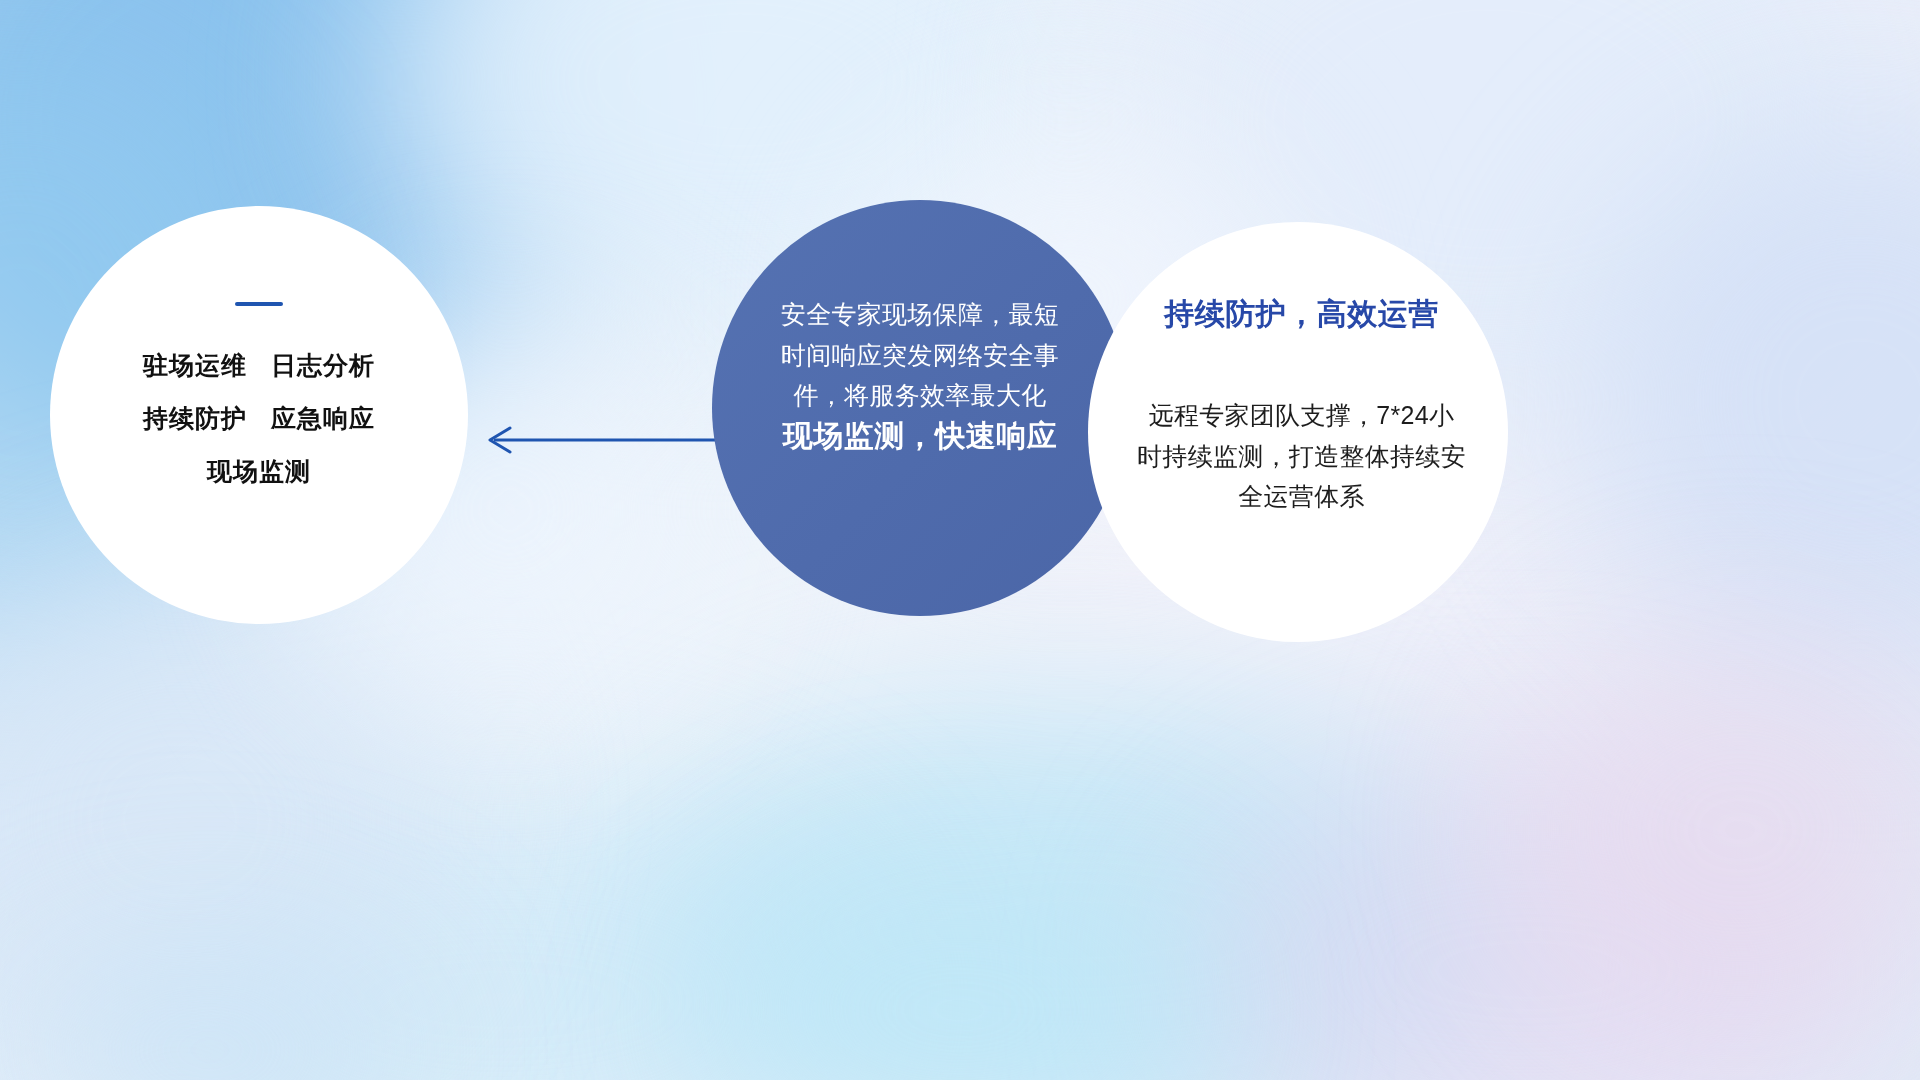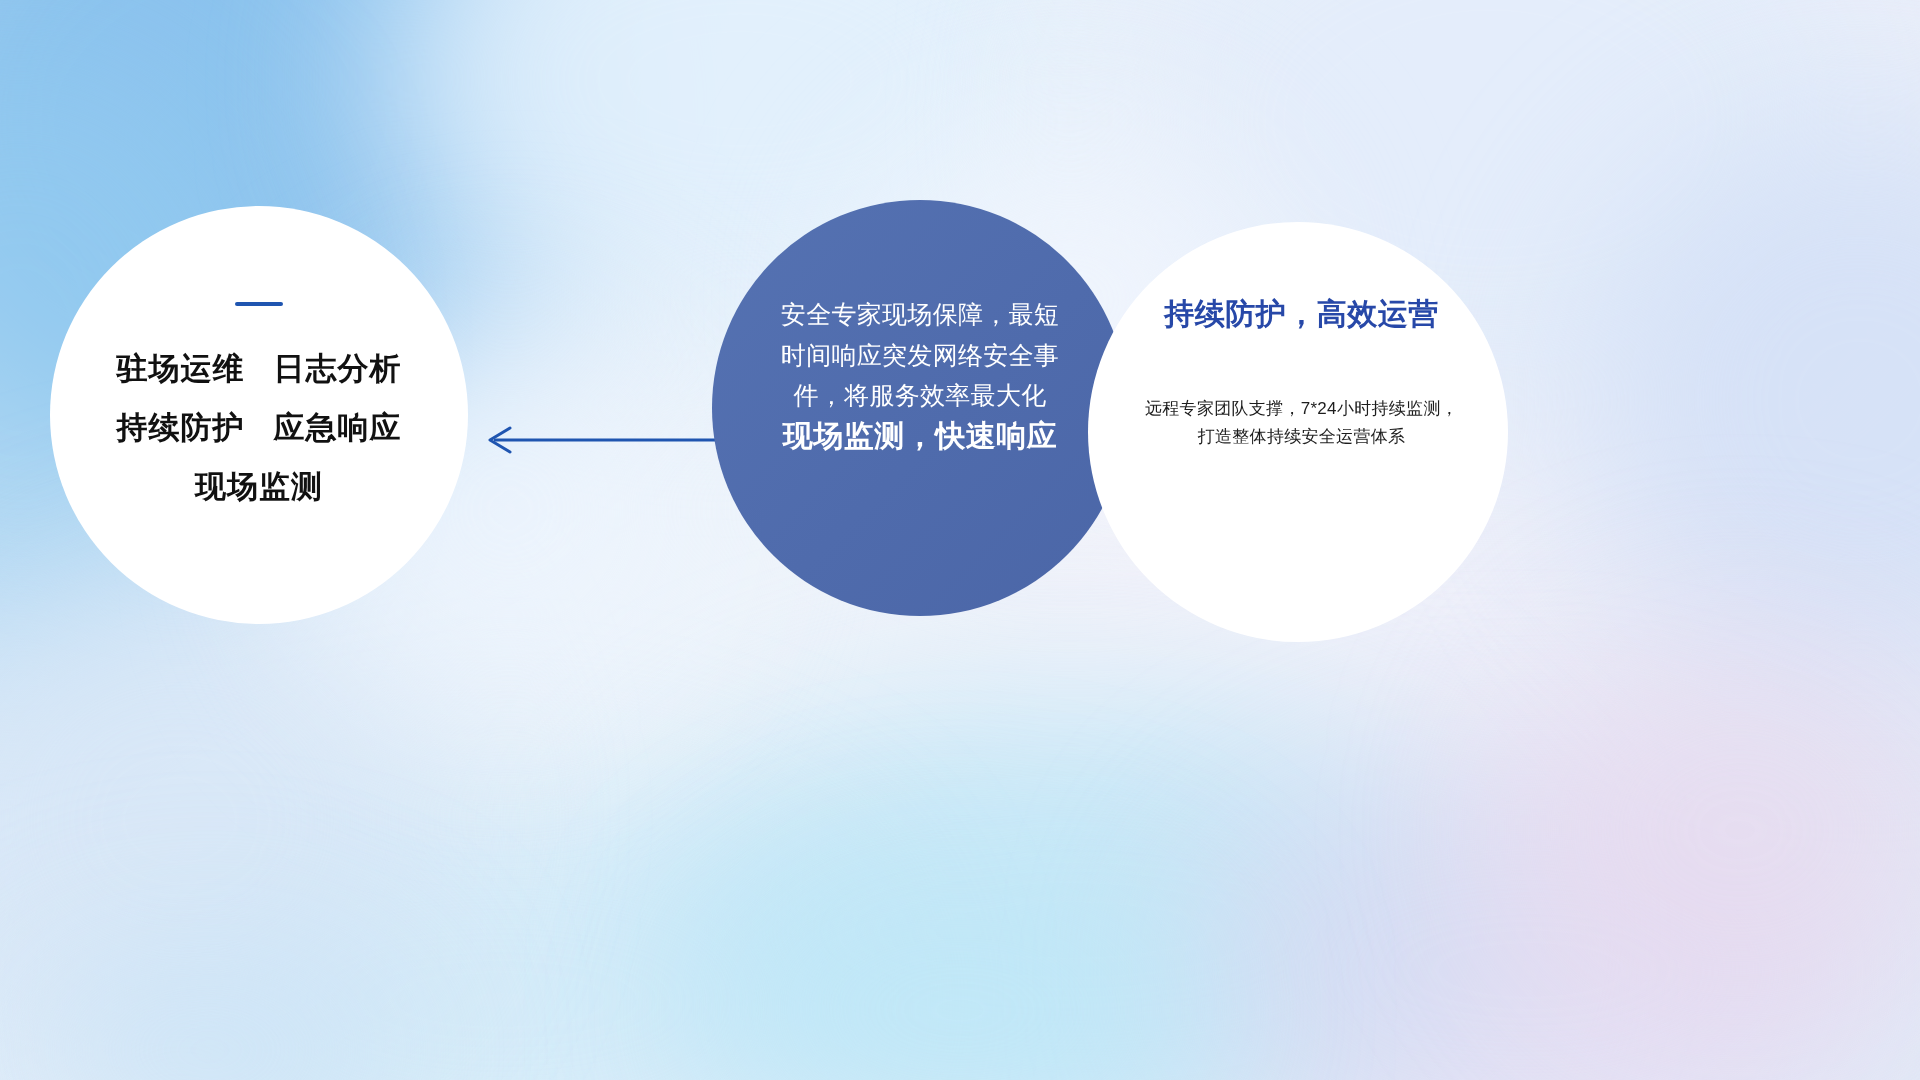--- a/index.html
+++ b/index.html
@@ -50,21 +50,21 @@
   }
   #left-inner {
     position:absolute; left:0; right:0; top:96px;
     display:flex; flex-direction:column; align-items:center;
   }
   #left-dash {
     width:48px; height:4px; background:#1f55b0; border-radius:2px;
     margin-bottom:47px;
   }
   .left-line {
-    font-size:31px; font-weight:bold; color:#111111;
+    font-size:25px; font-weight:bold; color:#111111;
     letter-spacing:1px; line-height:1; margin-bottom:28px;
     white-space:pre;
   }
   .left-line:last-child { margin-bottom:0; }
 
   #blue-circle {
     left:712px; top:200px; width:416px; height:416px;
     background:#5470b0;
     background-image:linear-gradient(135deg,#5572b2 0%,#4f6bac 55%,#4b66a7 100%);
     z-index:3;
@@ -90,21 +90,21 @@
   #right-inner {
     position:absolute; left:7px; right:0; top:72px;
     display:flex; flex-direction:column; align-items:center;
     padding:0 22px;
   }
   #right-title {
     font-size:30px; font-weight:bold; color:#2748a8;
     letter-spacing:.5px; white-space:nowrap; margin-bottom:60px;
   }
   #right-body {
-    font-size:17px; color:#1d1d1d; line-height:1.62;
+    font-size:25px; color:#1d1d1d; line-height:1.62;
     text-align:center; width:330px; letter-spacing:.3px;
   }
 
   
   #arrow { position:absolute; left:480px; top:418px; width:240px; height:44px; z-index:2; }
 </style>
 </head>
 <body>
 
 <div id="bg">

